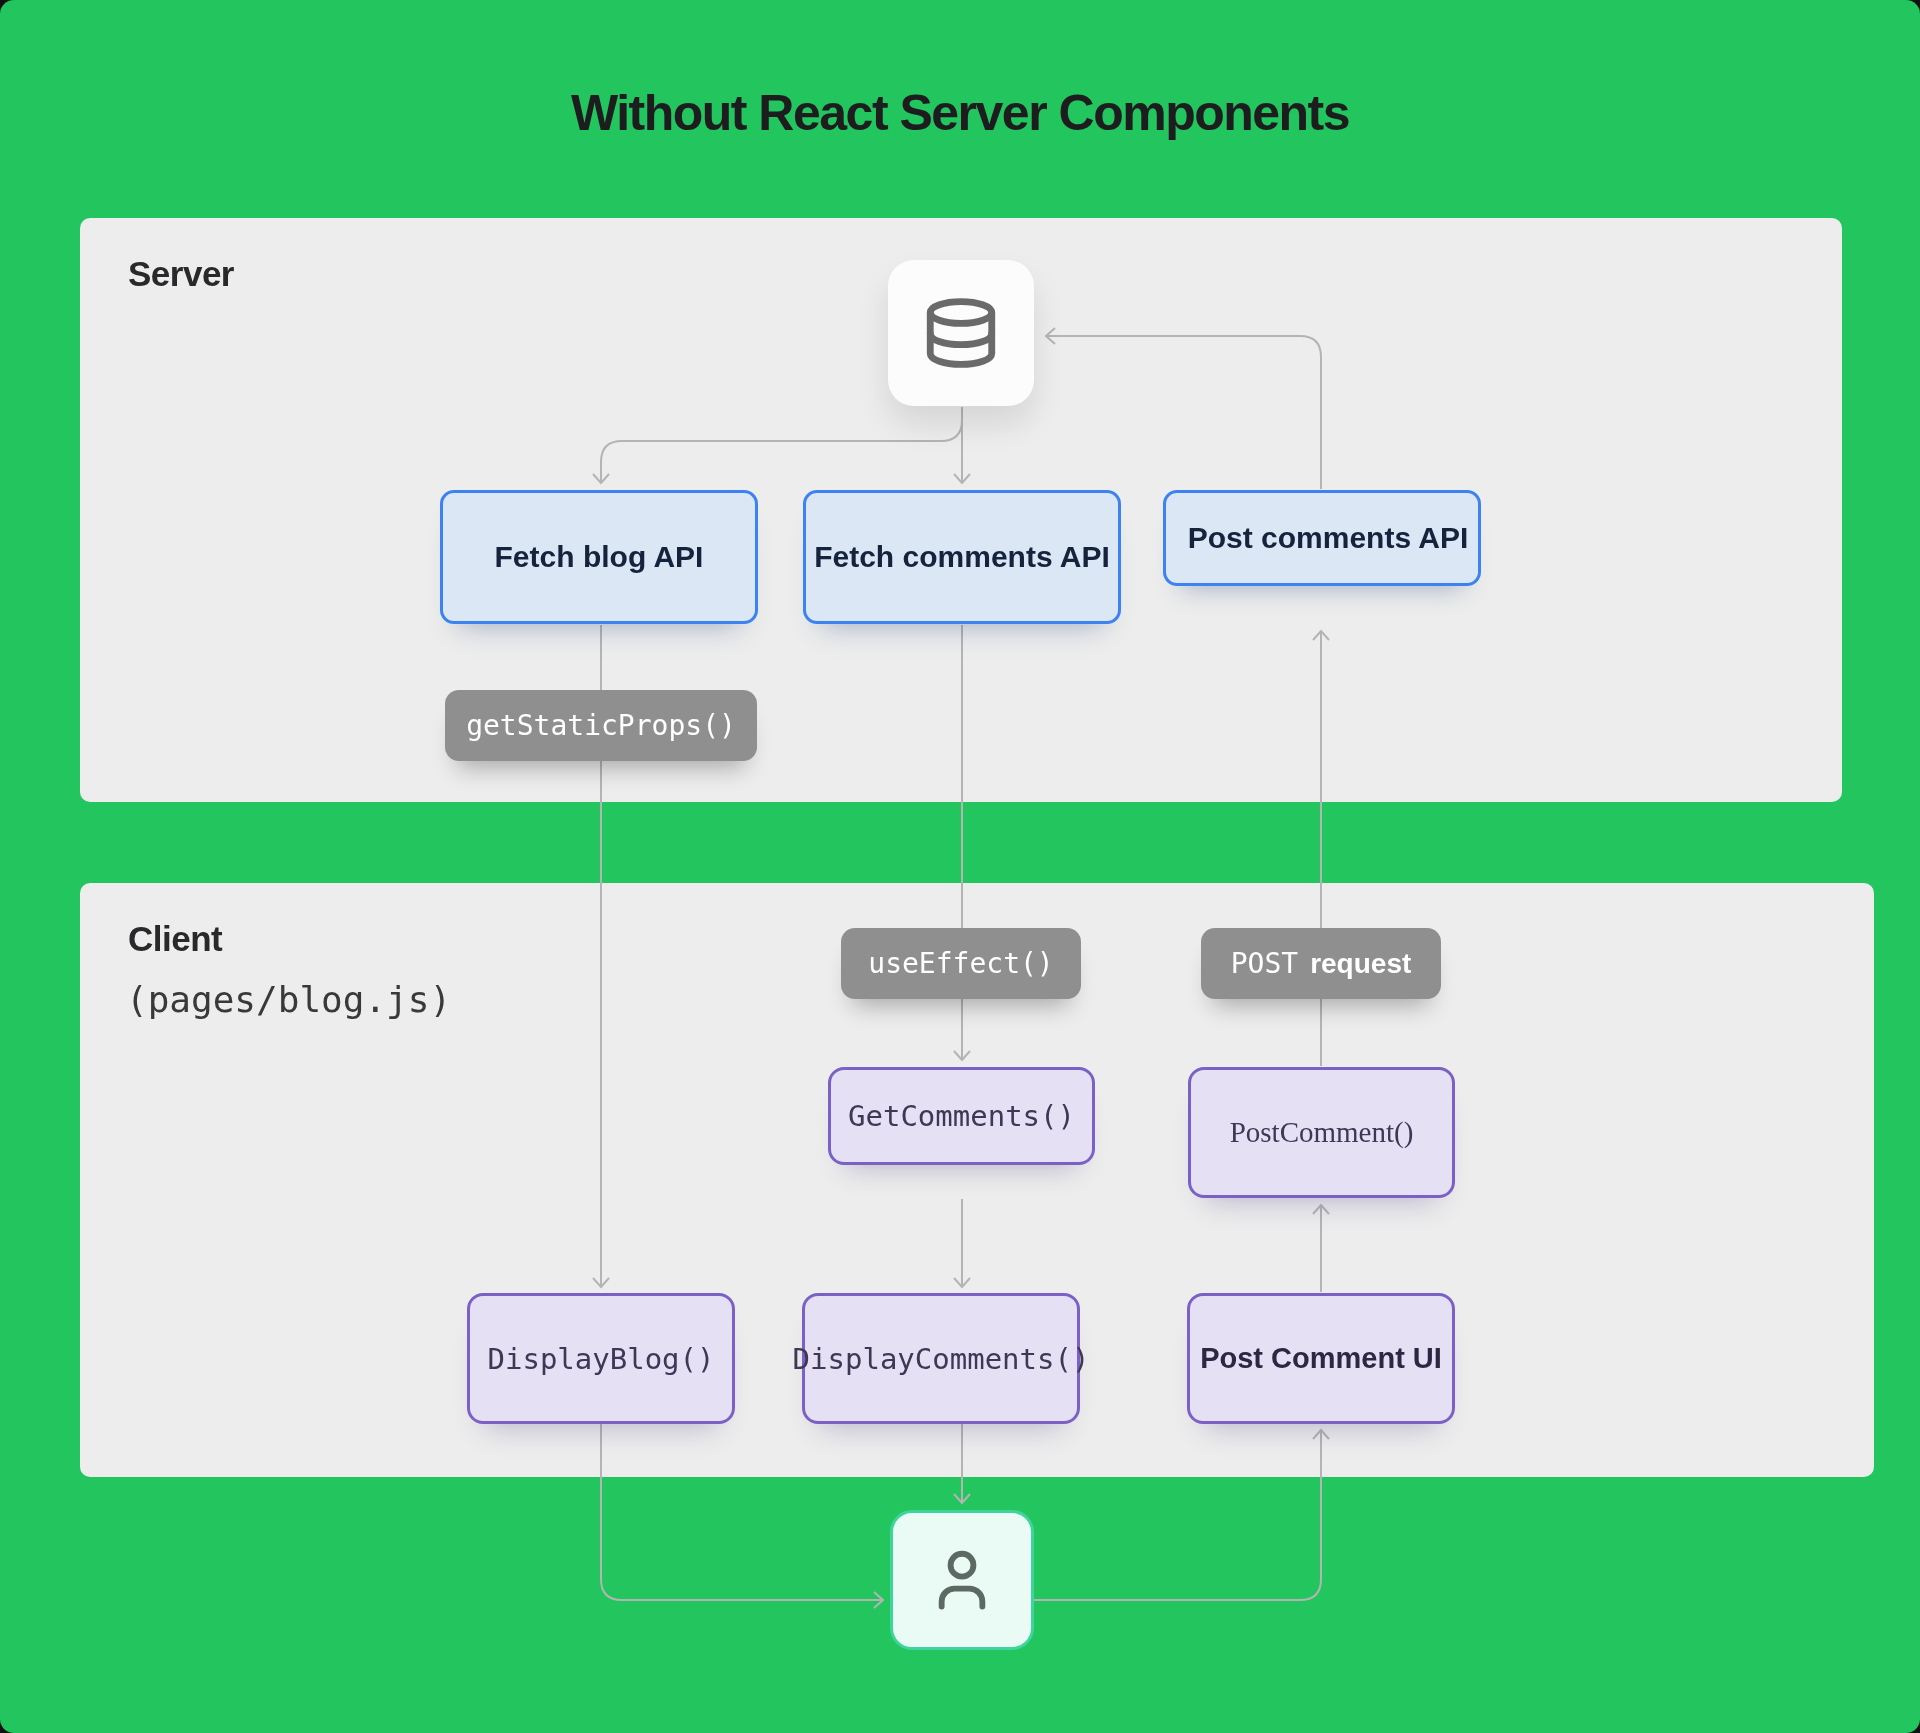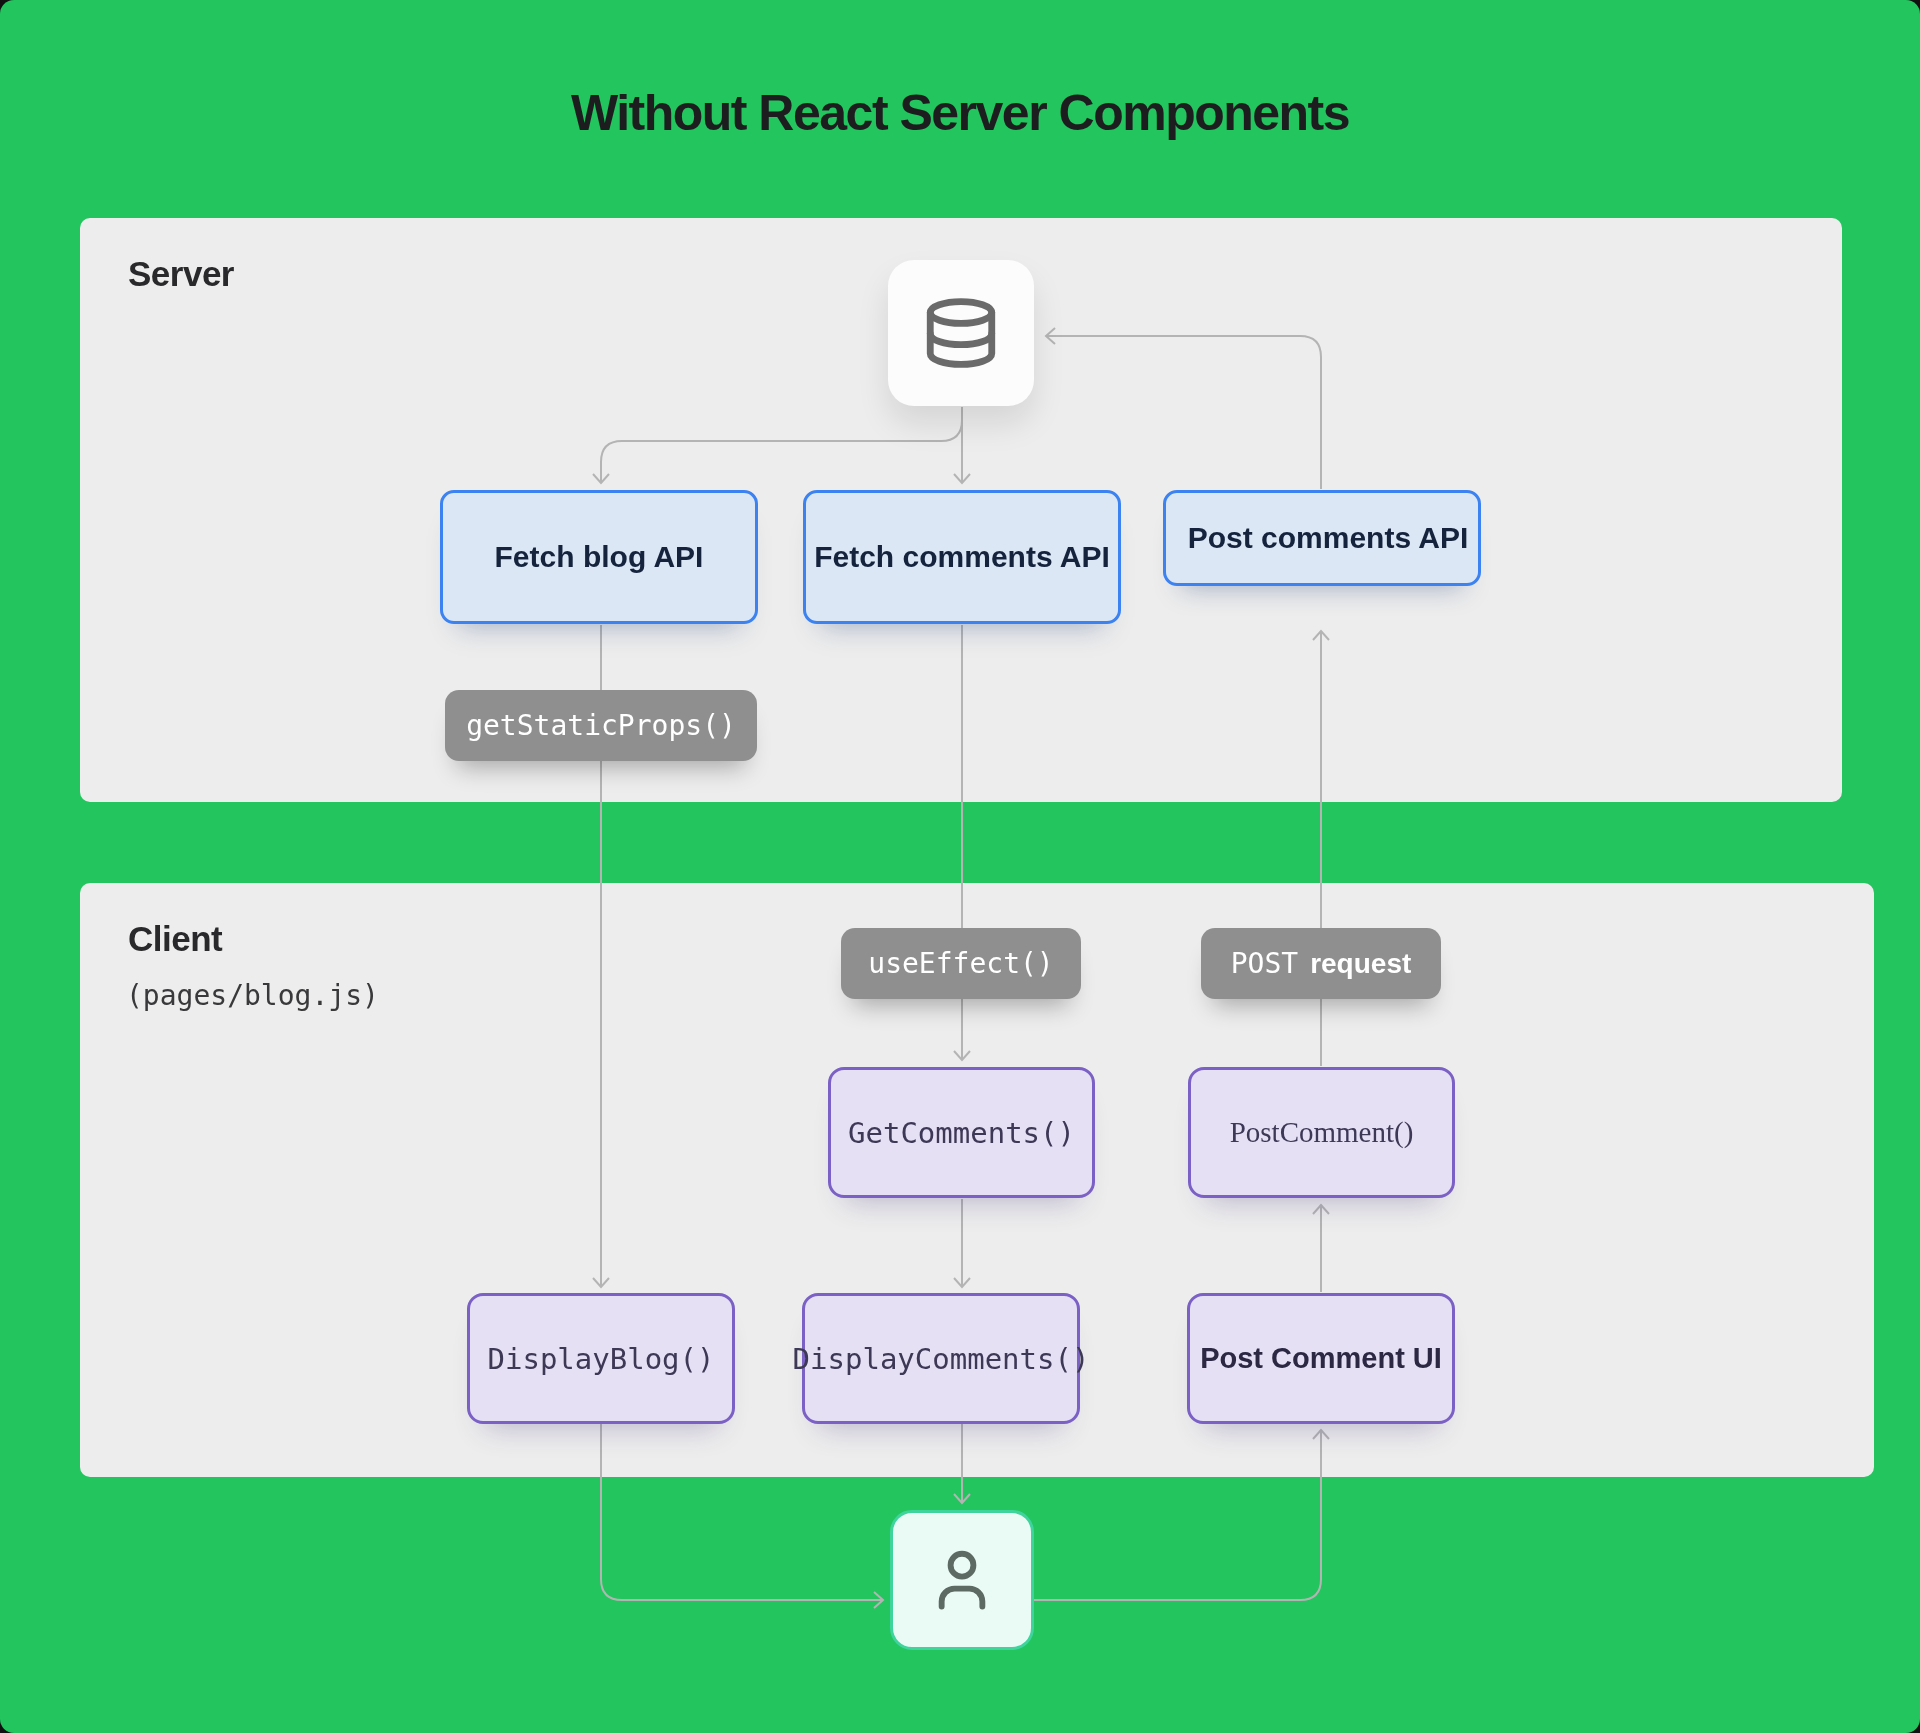--- a/index.html
+++ b/index.html
@@ -20,21 +20,21 @@
     border-radius:10px;z-index:0;
   }
   .panel.server{top:218px;height:584px;}
   .panel.client{top:883px;height:594px;padding-left:32px;}
   .panel-label{
     position:absolute;left:48px;top:36px;
     font-size:35px;font-weight:bold;letter-spacing:-0.5px;color:#29292b;
   }
   .panel-sublabel{
     position:absolute;left:46px;top:96px;
-    font-family:"DejaVu Sans Mono",monospace;font-size:28px;color:#39393b;
+    font-family:"DejaVu Sans Mono",monospace;font-size:36px;color:#39393b;
   }
   svg.wires{position:absolute;left:0;top:0;z-index:1;}
   .wire{fill:none;stroke:var(--line,#b4b4b4);stroke-width:2px;}
   #arw path{fill:none;stroke:var(--line,#b4b4b4);stroke-width:2px;}
   .node{
     position:absolute;z-index:2;box-sizing:border-box;
     display:flex;align-items:center;justify-content:center;text-align:center;
   }
   .icon-card{
     background:#fcfcfc;border-radius:26px;
@@ -63,21 +63,21 @@
     border-radius:22px;
   }
   
   #db-node{left:888px;top:260px;width:146px;height:146px;}
   #fetch-blog{left:440px;top:490px;width:318px;height:134px;}
   #fetch-comments{left:803px;top:490px;width:318px;height:134px;}
   #post-comments{left:1163px;top:490px;width:318px;height:96px;padding-left:12px;}
   #gsp-pill{left:445px;top:690px;width:312px;height:71px;}
   #use-effect-pill{left:841px;top:928px;width:240px;height:71px;}
   #post-request-pill{left:1201px;top:928px;width:240px;height:71px;}
-  #get-comments{left:828px;top:1067px;width:267px;height:131px;}
+  #get-comments{left:828px;top:1067px;width:267px;height:98px;}
   #post-comment{left:1188px;top:1067px;width:267px;height:131px;font-family:Liberation Serif, serif;}
   #display-blog{left:467px;top:1293px;width:268px;height:131px;}
   #display-comments{left:802px;top:1293px;width:278px;height:131px;}
   #post-comment-ui{left:1187px;top:1293px;width:268px;height:131px;}
   #user-node{left:890px;top:1510px;width:144px;height:140px;}
 </style>
 </head>
 <body>
 
 <div class="stage" style="--panel: #ededed; --line: #b4b4b4; --blue-fill: #dbe7f5; --blue-border: #3c82f0; --purple-fill: #e6e0f4; --purple-border: #7b61c5; --pill: #8f8f8f; --green-fill: #eafaf5; --green-border: #3fd49c;">

